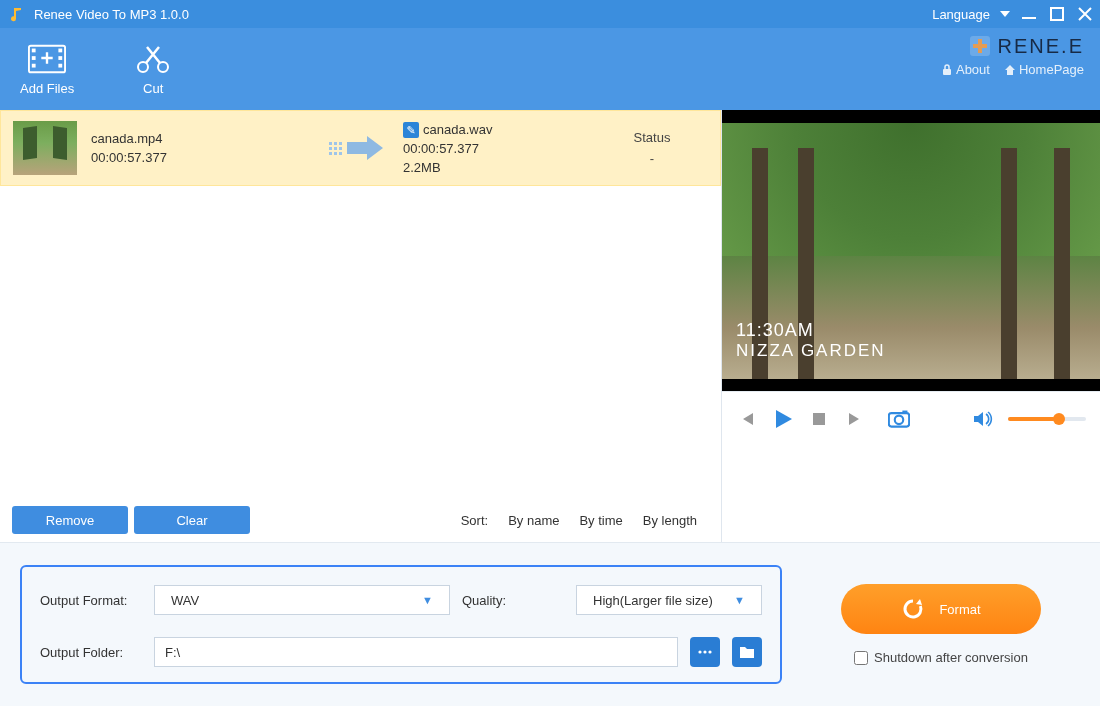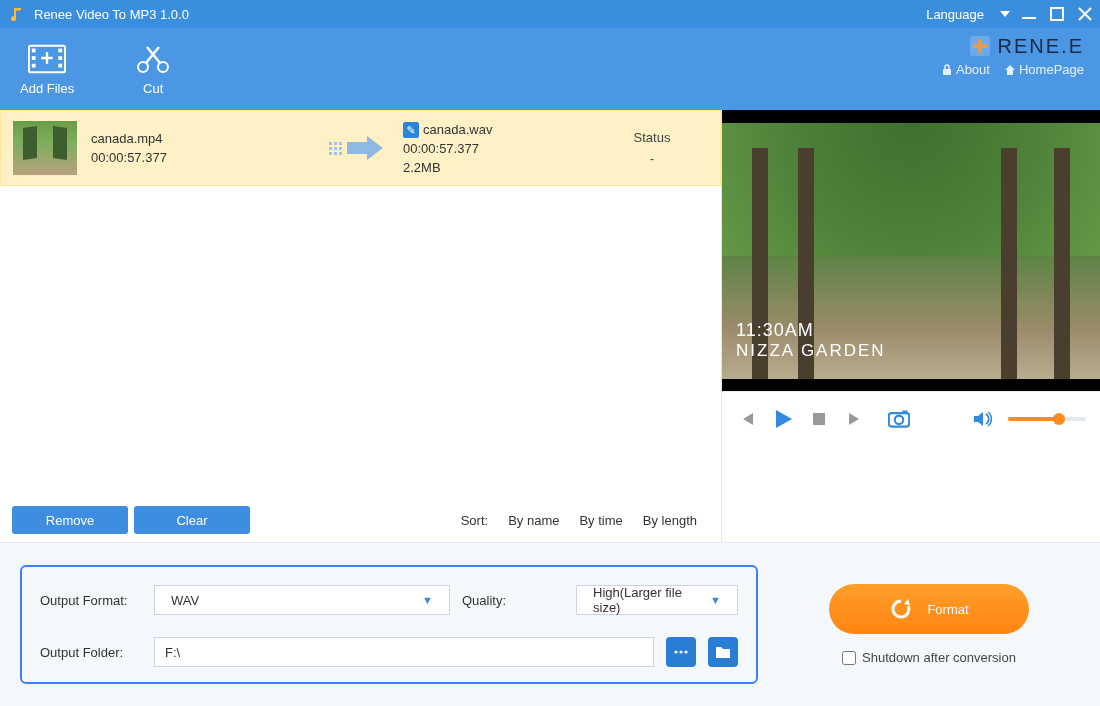--- a/index.html
+++ b/index.html
@@ -1,20 +1,20 @@
 <!DOCTYPE html>
 <html><head>
 <meta charset="utf-8">
 <style>
 *{margin:0;padding:0;box-sizing:border-box;font-family:"Segoe UI",Tahoma,sans-serif;font-size:13px}
 body{background:#fff;width:1100px;height:706px;overflow:hidden}
 .titlebar{height:28px;background:#3b8ede;display:flex;align-items:center;color:#fff;padding:0 8px}
 .titlebar .app-icon{width:16px;height:16px;margin-right:10px}
 .titlebar .title{flex:1;font-size:13px}
-.titlebar .lang{display:flex;align-items:center;gap:16px;margin-right:12px;cursor:pointer}
+.titlebar .lang{display:flex;align-items:center;gap:10px;margin-right:12px;cursor:pointer}
 .winbtns{display:flex;gap:14px}
 .winbtns span{cursor:pointer;font-size:13px}
 .toolbar{height:82px;background:#4b97e4;display:flex;align-items:center;padding:0 20px;position:relative;color:#fff}
 .tool-item{display:flex;flex-direction:column;align-items:center;gap:6px;cursor:pointer;margin-right:60px}
 .tool-item .ico{width:38px;height:32px;display:flex;align-items:center;justify-content:center}
 .tool-item span{font-size:13px}
 .brand{position:absolute;right:16px;top:6px;text-align:right;opacity:.85}
 .brand .logo{font-size:20px;font-weight:normal;letter-spacing:2px;color:#0f172a}
 .brand .links{display:flex;gap:14px;justify-content:flex-end;margin-top:4px}
 .brand .links a{color:#fff;font-size:12px;display:flex;align-items:center;gap:3px;cursor:pointer}
@@ -55,21 +55,21 @@
 .vol-slider::before{content:"";position:absolute;left:0;top:0;bottom:0;width:60%;background:#ff8a1f;border-radius:2px}
 .vol-slider::after{content:"";position:absolute;left:58%;top:-4px;width:12px;height:12px;background:#ff8a1f;border-radius:50%}
 .output-area{height:164px;background:#f4f8fc;border-top:1px solid #e2e9f0;display:flex;padding:22px 20px;gap:20px}
 .output-box{flex:1;border:2px solid #3b82f6;border-radius:6px;padding:18px 18px;display:flex;flex-direction:column;gap:22px}
 .row{display:flex;align-items:center;gap:12px}
 .row label{color:#333;width:102px}
 .select{height:30px;border:1px solid #c9d4e0;background:#fff;padding:0 16px;display:flex;align-items:center;justify-content:space-between;cursor:pointer;color:#333}
 .caret{color:#3f8de0;font-size:11px}
 .fmt-select{width:296px}
 .qlabel{margin-left:auto;width:auto}
-.q-select{width:162px}
+.q-select{width:186px}
 .folder-input{flex:1;height:30px;border:1px solid #c9d4e0;background:#fff;padding:0 10px;display:flex;align-items:center;color:#333}
 .icon-btn{width:30px;height:30px;background:#2a7dd4;border-radius:4px;display:flex;align-items:center;justify-content:center;color:#fff;cursor:pointer}
 .start-col{width:330px;display:flex;flex-direction:column;align-items:center;justify-content:center;gap:16px}
 .start-btn{width:200px;height:50px;background:linear-gradient(180deg,#ff9f2a,#ff8412);border:none;border-radius:25px;color:#fff;font-size:24px;display:flex;align-items:center;justify-content:center;gap:14px;cursor:pointer}
 .check-row{display:flex;align-items:center;gap:6px;color:#444}
 .check-row input{width:14px;height:14px}
 svg{display:block}
 </style>
 </head>
 <body>

